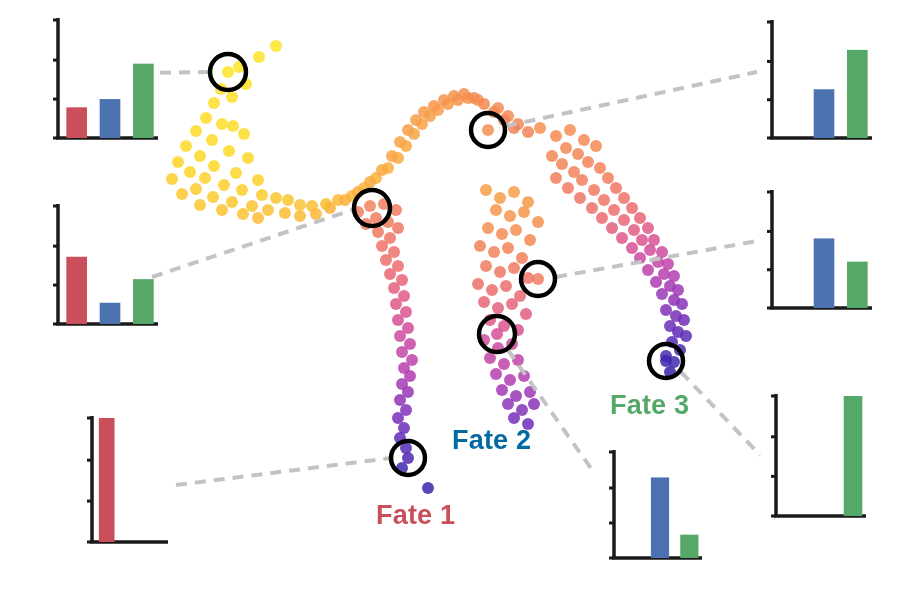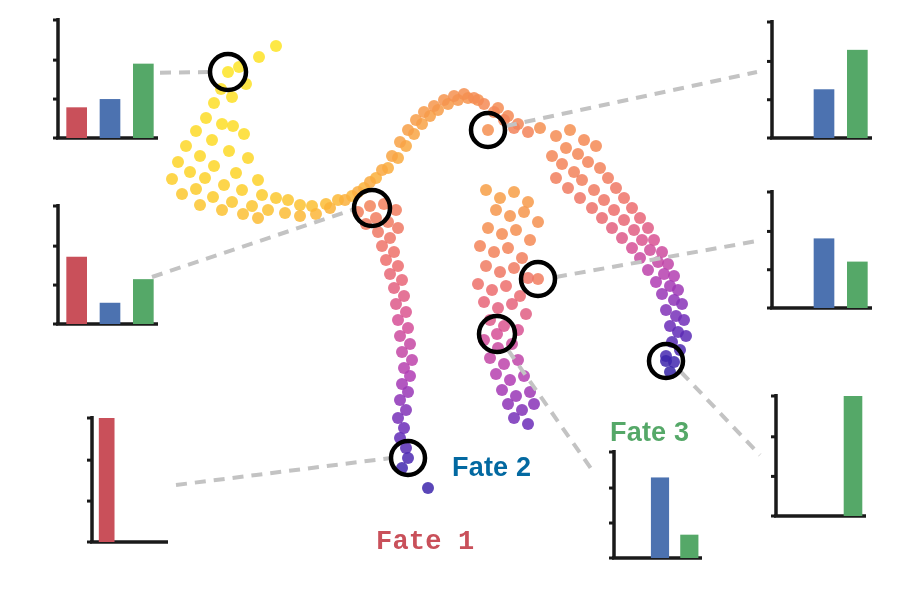--- a/index.html
+++ b/index.html
@@ -1,20 +1,20 @@
 <!DOCTYPE html>
 <html><head>
 <meta charset="utf-8">
 <style>
   html,body{margin:0;padding:0;}
   body{width:901px;height:594px;background:#ffffff;
        font-family:"Liberation Sans",sans-serif;overflow:hidden;position:relative;}
   #stage{position:absolute;left:0;top:0;width:901px;height:594px;}
   .layer{position:absolute;left:0;top:0;width:901px;height:594px;}
-  .fate-label{position:absolute;font-weight:bold;font-size:27px;letter-spacing:0.2px;white-space:nowrap;margin-top:27px;}
+  .fate-label{position:absolute;font-weight:bold;font-size:27px;letter-spacing:0.2px;white-space:nowrap;}
   .panel{position:absolute;}
   .panel svg{display:block;overflow:visible;}
 </style>
 </head>
 <body>
 
 <div id="stage">
 
   <svg class="layer" id="scatter-layer" width="901" height="594" viewBox="0 0 901 594">
       <circle cx="276" cy="46" r="6" fill="rgb(253,228,38)" fill-opacity="0.85"></circle>
@@ -354,18 +354,18 @@
           <line x1="5" y1="75.02" x2="10" y2="75.02" stroke="#1a1a1a" stroke-width="3"></line>
           <line x1="5" y1="40.03999999999999" x2="10" y2="40.03999999999999" stroke="#1a1a1a" stroke-width="3"></line>
           <line x1="5" y1="4" x2="10" y2="4" stroke="#1a1a1a" stroke-width="3"></line>
           <rect x="46.90666666666666" y="29.439999999999998" width="18.186666666666667" height="80.56" fill="#4c72b0"></rect>
           <rect x="76.24" y="86.68" width="18.186666666666667" height="23.32" fill="#55a868"></rect>
         </svg>
       </div>
     </div>
 
   <div id="label-layer">
-      <div class="fate-label" style="left: 376px; top: 500px; color: rgb(201, 80, 90); font-family: Liberation Mono, monospace;">Fate 1</div>
+      <div class="fate-label" style="left: 376px; top: 500px; color: rgb(201, 80, 90);">Fate 1</div>
       <div class="fate-label" style="left: 452px; top: 425px; color: #0369a1;">Fate 2</div>
       <div class="fate-label" style="left: 610px; top: 390px; color: rgb(85, 168, 104);">Fate 3</div>
     </div>
 
 </div>
 
 </body></html>

